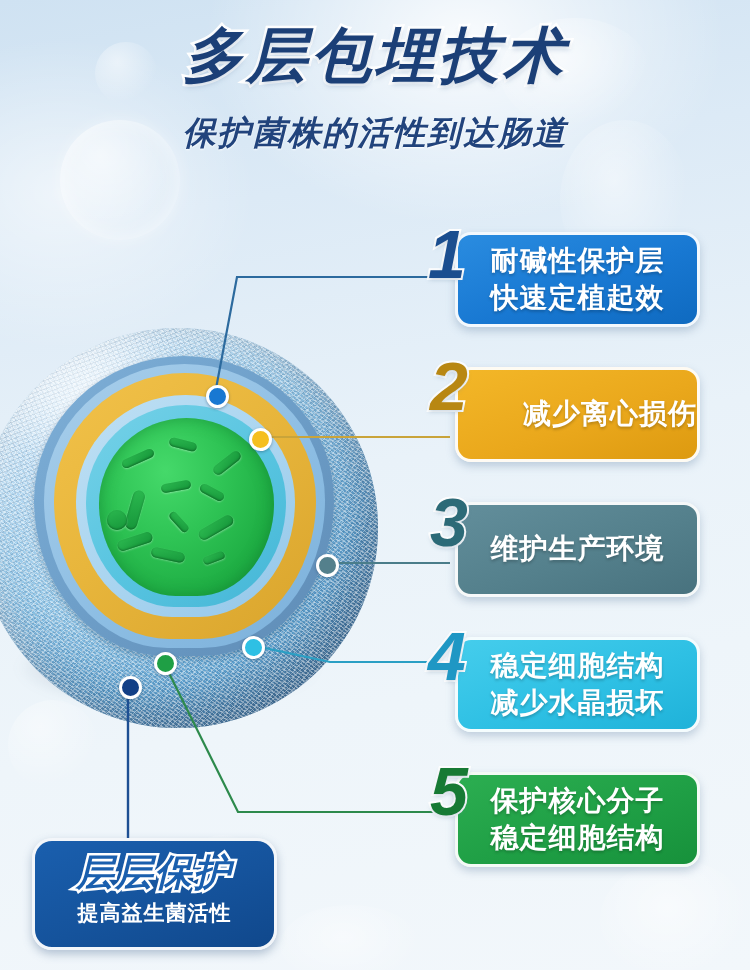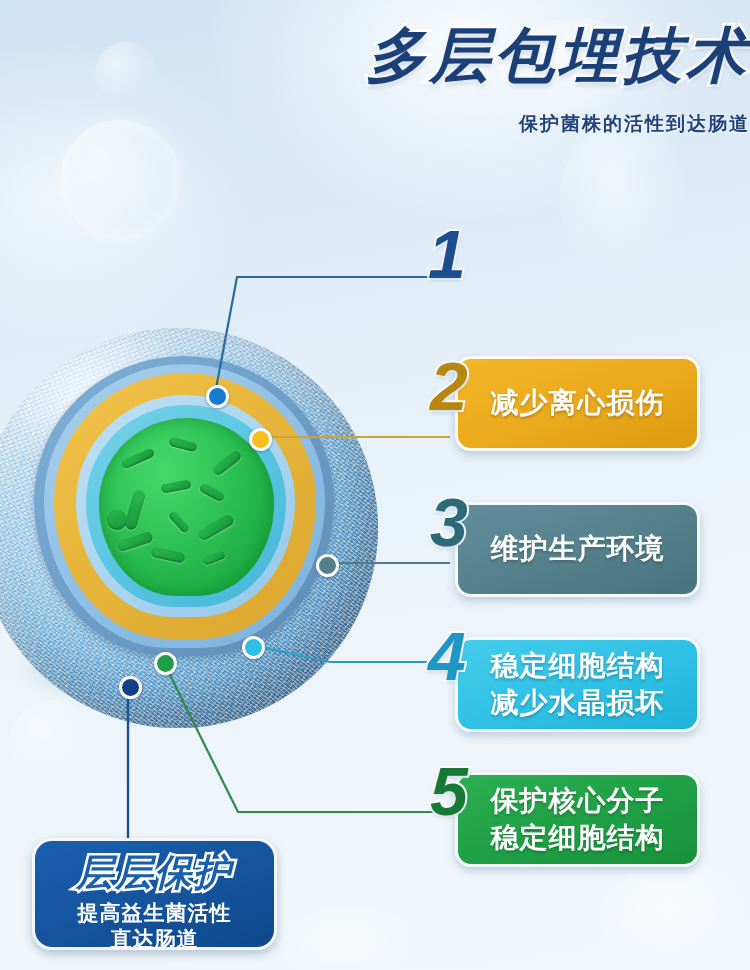--- a/index.html
+++ b/index.html
@@ -37,40 +37,41 @@
   .b5 { left: 600px; top: 860px; width: 150px; height: 120px;
         background: radial-gradient(ellipse at 45% 40%, rgba(255,255,255,0.5), rgba(255,255,255,0) 70%); }
   .b6 { left: 8px;   top: 700px; width: 90px;  height: 90px;
         background: radial-gradient(circle at 36% 30%, rgba(255,255,255,0.45), rgba(255,255,255,0) 70%); }
   .b7 { left: 280px; top: 905px; width: 140px; height: 80px;
         background: radial-gradient(ellipse at 45% 40%, rgba(255,255,255,0.45), rgba(255,255,255,0) 72%); }
   .b8 { left: 180px; top: 835px; width: 86px; height: 86px;
         background: radial-gradient(circle at 38% 34%, rgba(255,255,255,0.4), rgba(255,255,255,0) 70%); }
 
   
-  .header { position: absolute; left: 0; top: 0; width: 750px; text-align: right; }
+  .header { position: absolute; left: 0; top: 0; width: 750px; text-align: center; }
   .title {
     margin: 0;
     padding-top: 16px;
     font-size: 60px;
     font-weight: bold;
     letter-spacing: 4px;
     color: #1b3f77;
     font-style: italic;
     -webkit-text-stroke: 5px #ffffff;
     paint-order: stroke fill;
     text-shadow: 0 3px 5px rgba(120,150,180,0.35);
   }
   .subtitle {
     margin: 14px 0 0 0;
-    font-size: 19px;
+    font-size: 33px;
     font-weight: bold;
     letter-spacing: 2px;
     color: #21437c;
     text-shadow: 0 1px 2px rgba(255,255,255,0.9);
+    font-style: italic;
   }
 
   
   .sphere-wrap { position: absolute; left: -22px; top: 328px; width: 420px; height: 420px; }
   .sphere-shadow {
     position: absolute; left: 40px; top: 300px; width: 300px; height: 80px;
     background: radial-gradient(ellipse at 50% 50%, rgba(70,95,120,0.40) 0%, rgba(70,95,120,0.16) 48%, rgba(70,95,120,0) 72%);
     border-radius: 50%;
     filter: blur(5px);
   }
@@ -288,23 +289,27 @@
     </div>
   </div>
 
   <div class="dot" style="left:206px; top:385px; background:#1878d2;"></div>
   <div class="dot" style="left:249px; top:428px; background:#f5bf1f;"></div>
   <div class="dot" style="left:316px; top:554px; background:#54808c;"></div>
   <div class="dot" style="left:242px; top:636px; background:#2ec0e4;"></div>
   <div class="dot" style="left:154px; top:652px; background:#1f9f45;"></div>
   <div class="dot" style="left:119px; top:676px; background:#123f86;"></div>
 
+  <div class="card" style="top:232px; background:linear-gradient(160deg,#2a8ce0 0%,#1878d2 55%,#0f6ac0 100%);">
+    <div class="card-line">耐碱性保护层</div>
+    <div class="card-line">快速定植起效</div>
+  </div>
   <div class="num" style="left:428px; top:220px; color:#1b4e8f;">1</div>
 
-  <div class="card" style="top:356px; background:linear-gradient(160deg,#f3b728 0%,#eaa81c 55%,#dd9a10 100%);">
+  <div class="card" style="top:367px; background:linear-gradient(160deg,#f3b728 0%,#eaa81c 55%,#dd9a10 100%);align-items:flex-end;">
     <div class="card-line">减少离心损伤</div>
   </div>
   <div class="num" style="left:430px; top:352px; color:#b88712;">2</div>
 
   <div class="card" style="top:502px; background:linear-gradient(160deg,#628e9b 0%,#54808c 55%,#48727e 100%);">
     <div class="card-line">维护生产环境</div>
   </div>
   <div class="num" style="left:430px; top:488px; color:#2c6a77;">3</div>
 
   <div class="card" style="top:637px; background:linear-gradient(160deg,#45cdec 0%,#2ec0e4 55%,#1fb2d9 100%);">
@@ -315,16 +320,15 @@
 
   <div class="card" style="top:772px; background:linear-gradient(160deg,#2cae51 0%,#1f9f45 55%,#17913b 100%);">
     <div class="card-line">保护核心分子</div>
     <div class="card-line">稳定细胞结构</div>
   </div>
   <div class="num" style="left:430px; top:757px; color:#167a34;">5</div>
 
   <div class="badge">
     <div class="badge-title">层层保护</div>
     <div class="badge-sub">提高益生菌活性</div>
-    <div class="badge-sub">直达肠道</div>
   </div>
 
 </div>
 
 </body></html>

